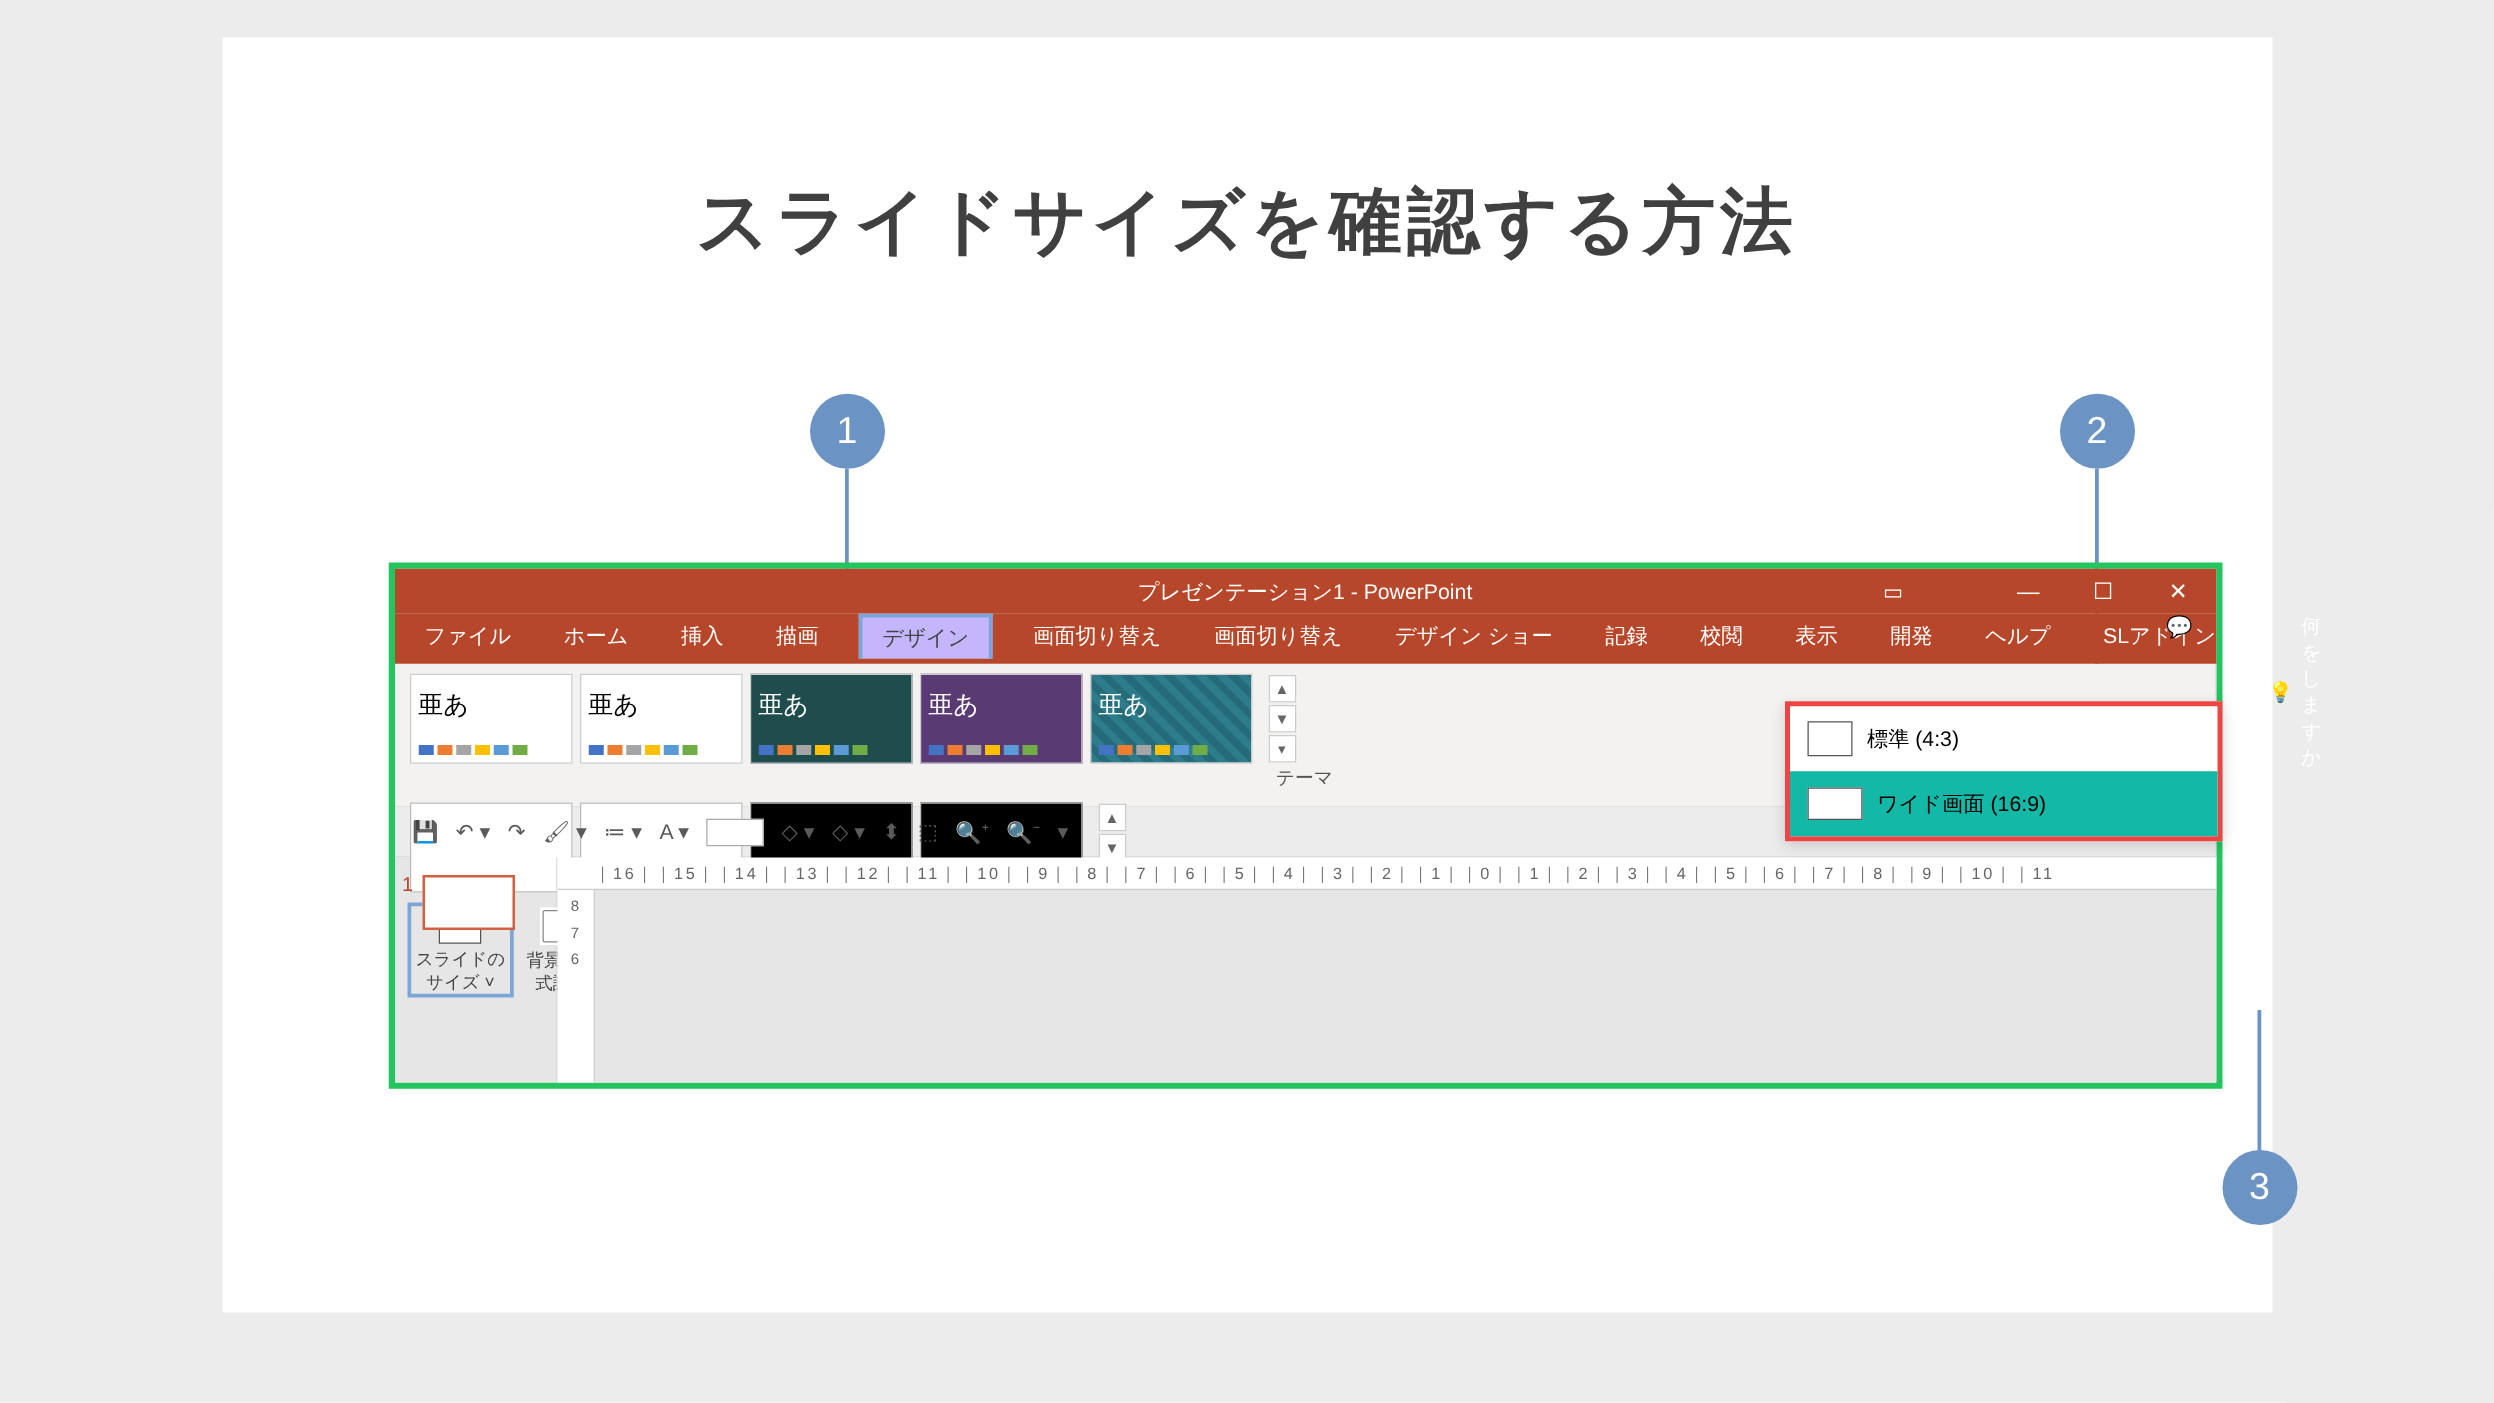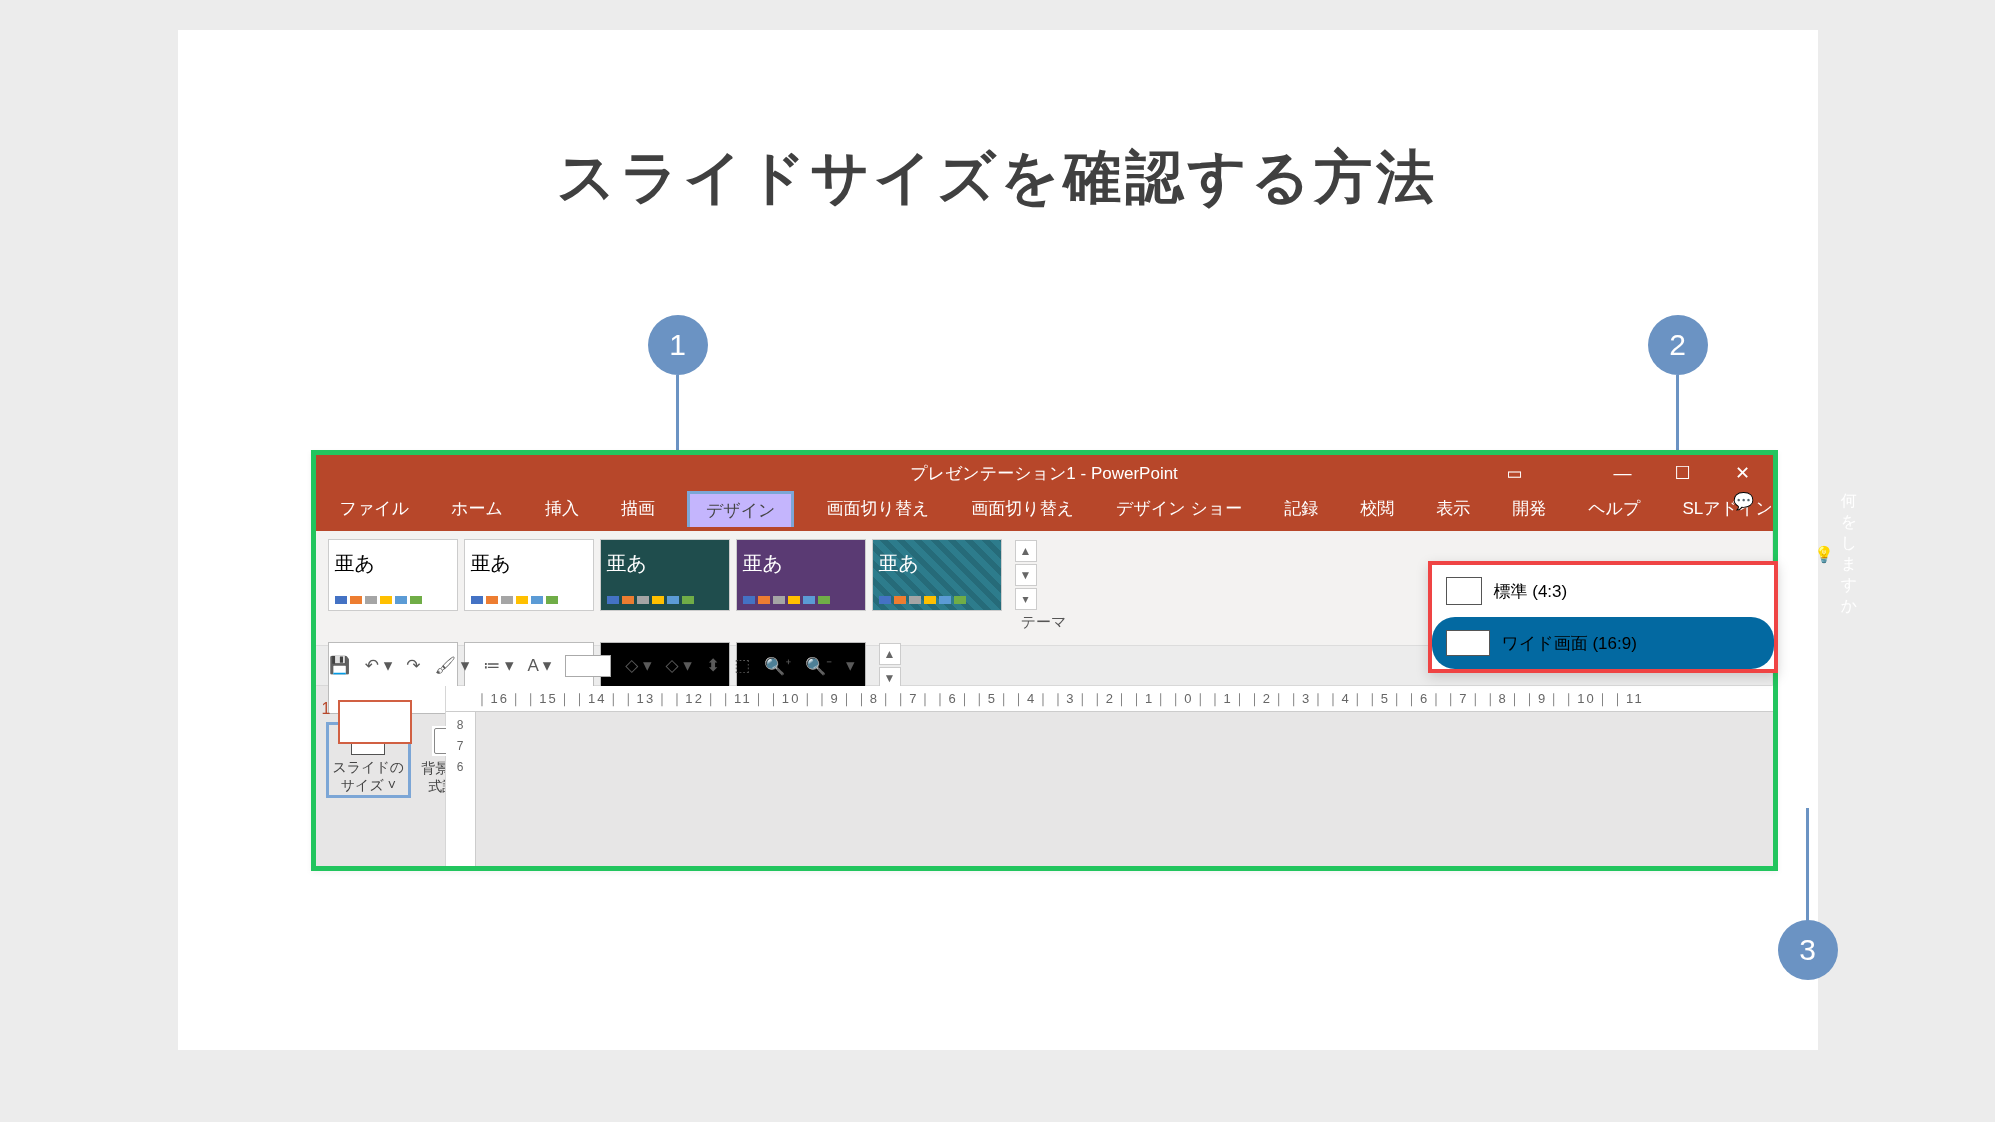--- a/index.html
+++ b/index.html
@@ -103,21 +103,21 @@
 
   
   .dropdown {
     position:absolute; top:531px; right:40px; width:350px;
     background:#fff; border:4px solid #ef4444; box-shadow:0 4px 12px rgba(0,0,0,.15);
     font-size:17px;
   }
   .dropdown .opt { display:flex; align-items:center; gap:12px; padding:10px 14px; height:52px;}
   .dropdown .opt .obox{ width:40px; height:28px; border:1.5px solid #555; background:#fff;}
   .dropdown .opt.wide .obox{ width:44px; height:26px; }
-  .dropdown .opt.sel { background:#0369a1;border-radius:23px; }
+  .dropdown .opt.sel { background:#14b8a6; }
   .dropdown .custom { padding:12px 18px; font-size:16px; color:#333; text-align:center;
     border:3px solid #7ca6d6; }
 
   
   .callout { position:absolute; width:60px; height:60px; border-radius:50%;
     background:#6b93c3; color:#fff; font-size:30px; display:flex; align-items:center; justify-content:center; font-weight:300;}
   .line { position:absolute; background:#6b93c3; width:3px; }
 </style>
 </head>
 <body>

